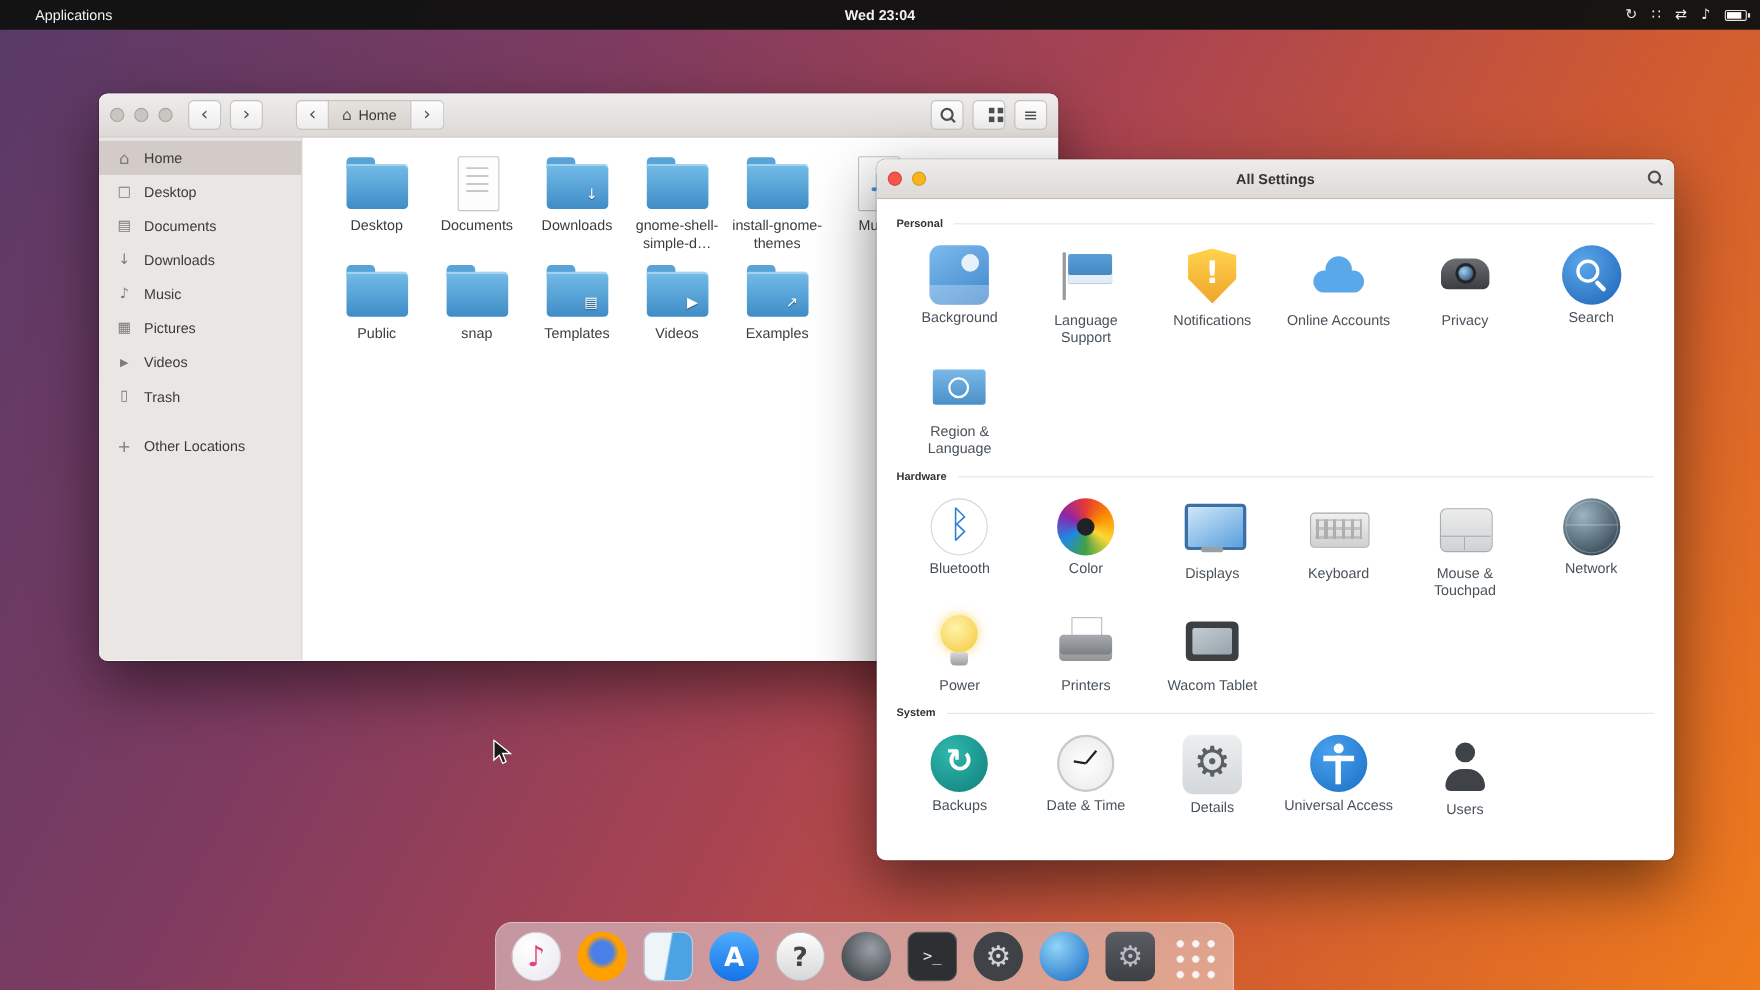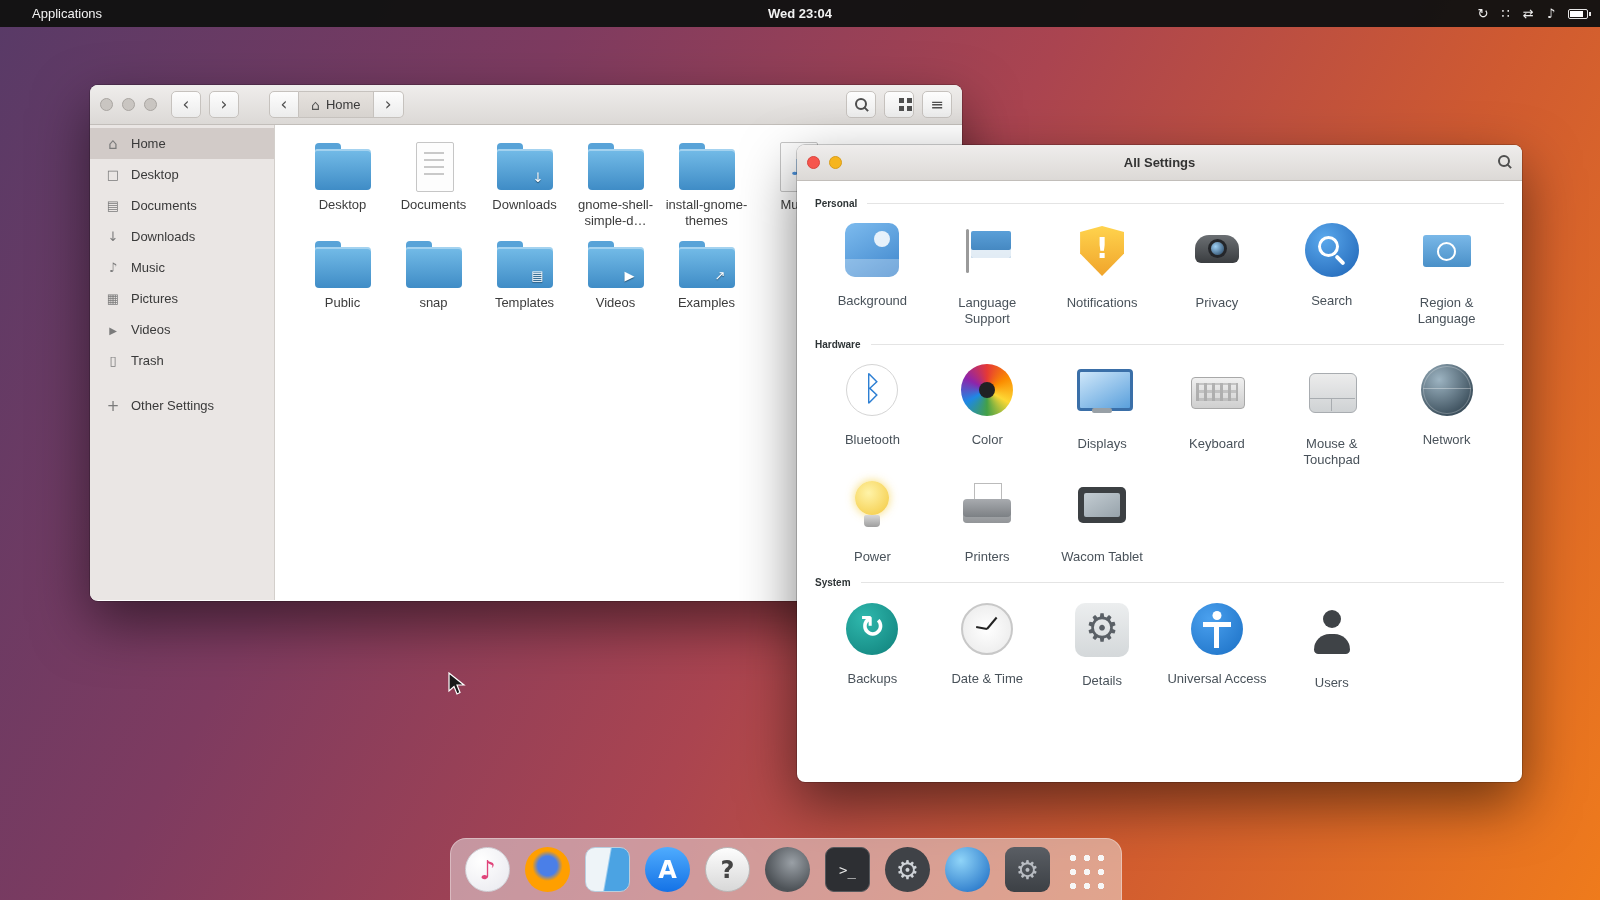--- a/index.html
+++ b/index.html
@@ -95,21 +95,21 @@
   .settings-window { left:797px; top:145px; width:725px; height:637px; z-index:3; }
   .settings-hb { height:36px; }
   .hb-title { position:absolute; left:50%; transform:translateX(-50%); font-size:13px; font-weight:bold; color:#333; }
   .hb-search { margin-left:auto; border:none; background:transparent; }
   .settings-body { padding:4px 18px 8px; }
   section { margin-top:8px; }
   .sec-head { display:flex; align-items:center; gap:10px; height:20px; }
   .sec-title { font-size:10px; font-weight:bold; color:#2e3436; white-space:nowrap; }
   .sec-line { flex:1; height:1px; background:#e4e4e4; }
   .tile-grid { display:grid; grid-template-columns:repeat(6,1fr); row-gap:10px; margin-top:10px; }
-  .tile { justify-self:center; width:106px; display:flex; flex-direction:column; align-items:center; gap:16px; }
+  .tile { justify-self:center; width:106px; display:flex; flex-direction:column; align-items:center; gap:4px; }
   .tile-label { font-size:13px; color:#49525a; text-align:center; line-height:1.2; }
 
   .tile-icon { width:58px; height:56px; position:relative; display:flex; align-items:center; justify-content:center; }
   .tile-icon::before, .tile-icon::after { content:""; position:absolute; }
 
   .tile-icon[data-icon="background"] { width:54px; height:54px; border-radius:10px; background:linear-gradient(150deg,#7dbbee,#3f86cc); }
   .tile-icon[data-icon="background"]::before { width:16px; height:16px; border-radius:50%; background:rgba(255,255,255,.85); top:8px; right:9px; }
   .tile-icon[data-icon="background"]::after { left:0; width:54px; height:18px; bottom:0; border-radius:0 0 10px 10px; background:rgba(255,255,255,.28); }
 
   .tile-icon[data-icon="language-support"]::before { width:40px; height:27px; left:13px; top:8px; border-radius:2px;
@@ -327,21 +327,21 @@
         <div class="side-item">
           <span class="side-icon" data-icon="videos"></span>
           <span class="side-label">Videos</span>
         </div>
         <div class="side-item">
           <span class="side-icon" data-icon="trash"></span>
           <span class="side-label">Trash</span>
         </div>
       <div class="side-item other-loc">
         <span class="side-icon" data-icon="plus"></span>
-        <span class="side-label">Other Settings</span>
+        <span class="side-label">Other Locations</span>
       </div>
     </div>
     <div class="files-main">
       <div class="files-row">
         <div class="file-item" data-type="folder">
             <div class="file-icon">
               <span class="emblem"></span>
             </div>
             <div class="file-label">Desktop</div>
           </div>
@@ -434,20 +434,24 @@
           </div>
           <div class="tile">
             <div class="tile-icon" data-icon="language-support"></div>
             <div class="tile-label">Language Support</div>
           </div>
           <div class="tile">
             <div class="tile-icon" data-icon="notifications"></div>
             <div class="tile-label">Notifications</div>
           </div>
           <div class="tile">
+            <div class="tile-icon" data-icon="online-accounts"></div>
+            <div class="tile-label">Online Accounts</div>
+          </div>
+          <div class="tile">
             <div class="tile-icon" data-icon="privacy"></div>
             <div class="tile-label">Privacy</div>
           </div>
           <div class="tile">
             <div class="tile-icon" data-icon="search"></div>
             <div class="tile-label">Search</div>
           </div>
           <div class="tile">
             <div class="tile-icon" data-icon="region-language"></div>
             <div class="tile-label">Region &amp; Language</div>

